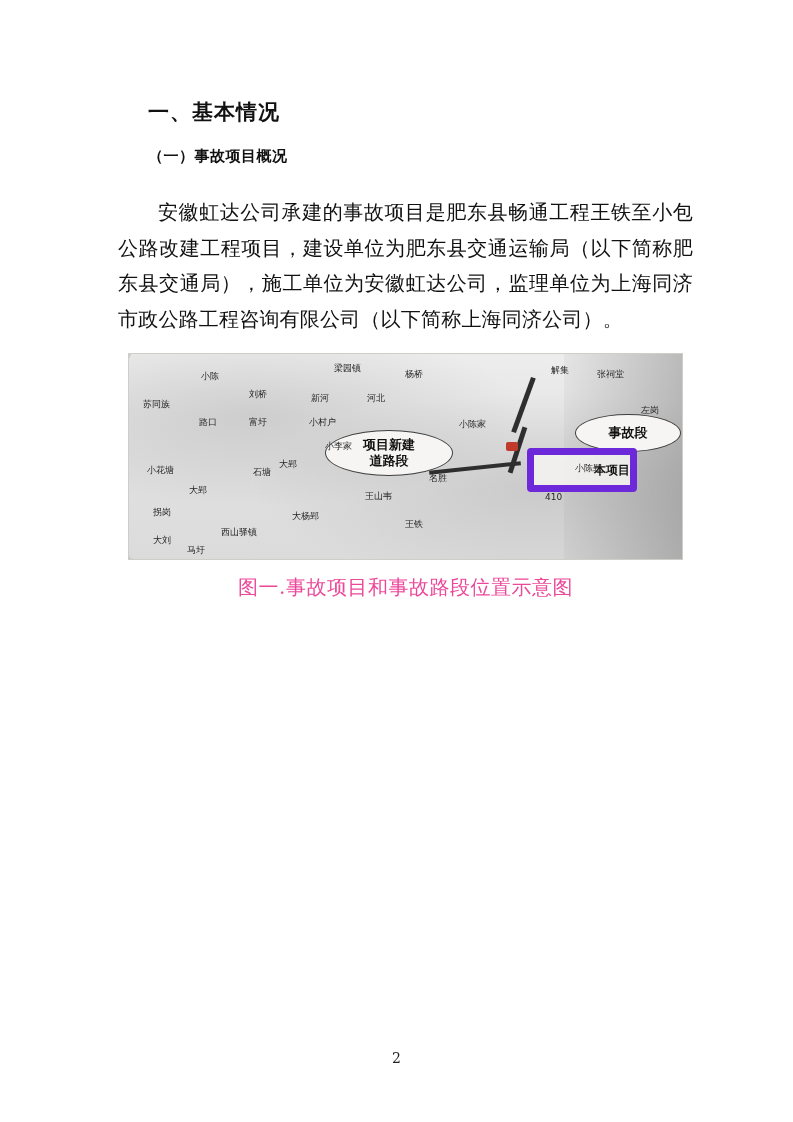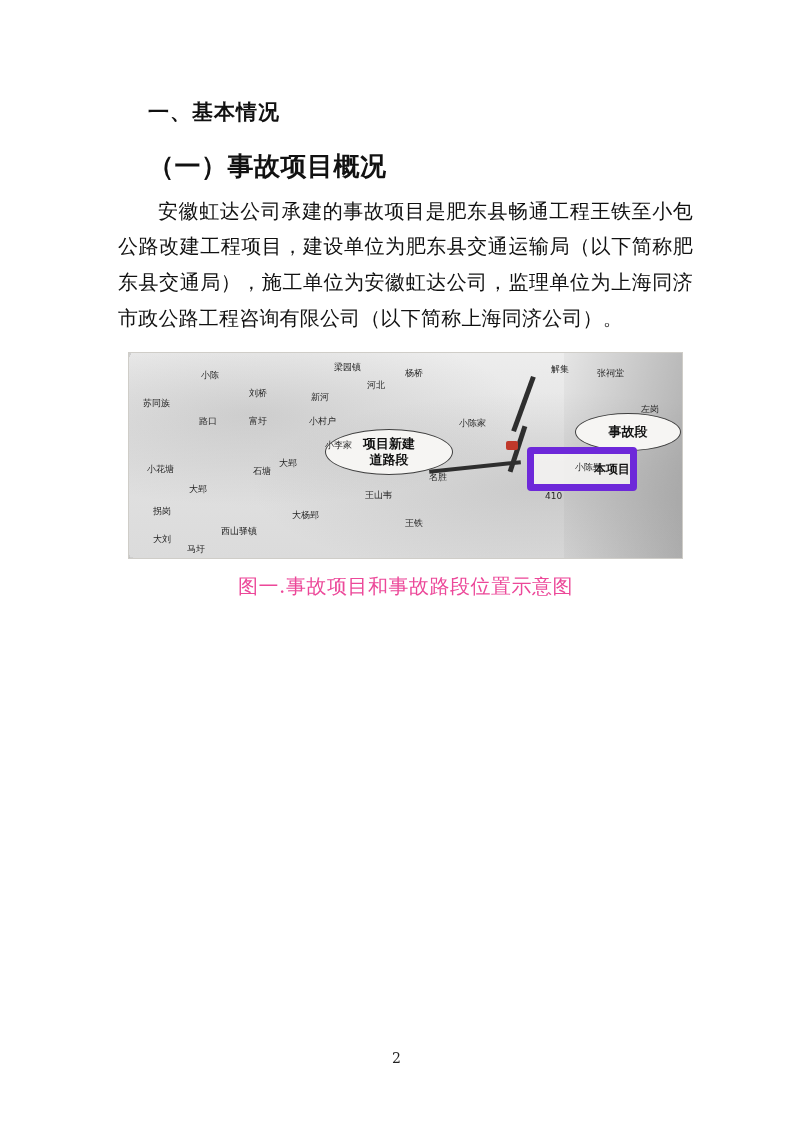--- a/index.html
+++ b/index.html
@@ -26,22 +26,22 @@
   .section-title {
     font-size: 21px;
     font-weight: bold;
     letter-spacing: 1px;
     margin: 0 0 14px 0;
     text-indent: 30px;
     line-height: 1.6;
     font-family: "DejaVu Sans", "Liberation Sans", sans-serif;
   }
   .sub-title {
-    font-size: 26px;
-    margin: 0 0 6px 0;
+    font-size: 15px;
+    margin: 0 0 26px 0;
     text-indent: 30px;
     line-height: 1.7;
     letter-spacing: 0.5px;
   }
   p.body-text {
     font-size: 20px;
     line-height: 1.78;
     margin: 0 0 2px 0;
     text-align: justify;
     text-justify: inter-ideograph;
@@ -203,21 +203,21 @@
         <span>本项目</span>
       </div>
 
       <span class="map-label" style="left:205px; top:8px;">梁园镇</span>
       <span class="map-label" style="left:72px; top:16px;">小陈</span>
       <span class="map-label" style="left:276px; top:14px;">杨桥</span>
       <span class="map-label" style="left:384px; top:10px;margin-left:38px;">解集</span>
       <span class="map-label" style="left:468px; top:14px;">张祠堂</span>
       <span class="map-label" style="left:120px; top:34px;">刘桥</span>
       <span class="map-label" style="left:182px; top:38px;text-align:center;">新河</span>
-      <span class="map-label" style="left:238px; top:26px;">河北</span>
+      <span class="map-label" style="left:238px; top:38px;">河北</span>
       <span class="map-label" style="left:14px; top:44px;">苏同族</span>
       <span class="map-label" style="left:70px; top:62px;">路口</span>
       <span class="map-label" style="left:120px; top:62px;">富圩</span>
       <span class="map-label" style="left:180px; top:62px;">小村户</span>
       <span class="map-label" style="left:196px; top:86px;">小李家</span>
       <span class="map-label" style="left:150px; top:104px;">大郢</span>
       <span class="map-label" style="left:330px; top:64px;">小陈家</span>
       <span class="map-label" style="left:18px; top:110px;">小花塘</span>
       <span class="map-label" style="left:60px; top:130px;">大郢</span>
       <span class="map-label" style="left:300px; top:118px;">名胜</span>

